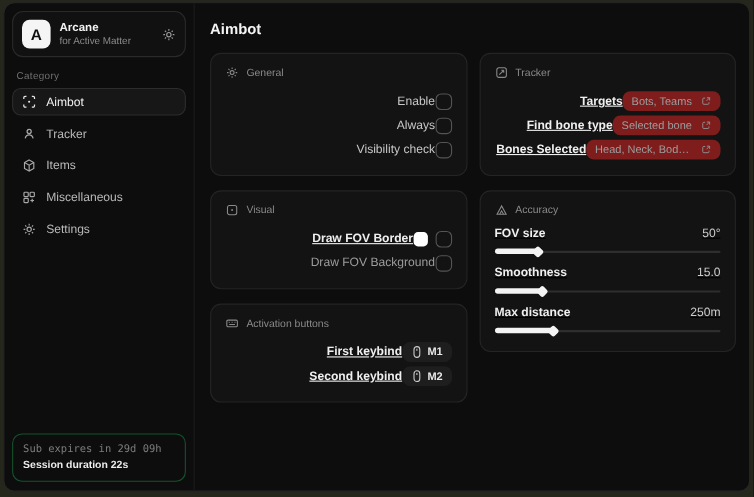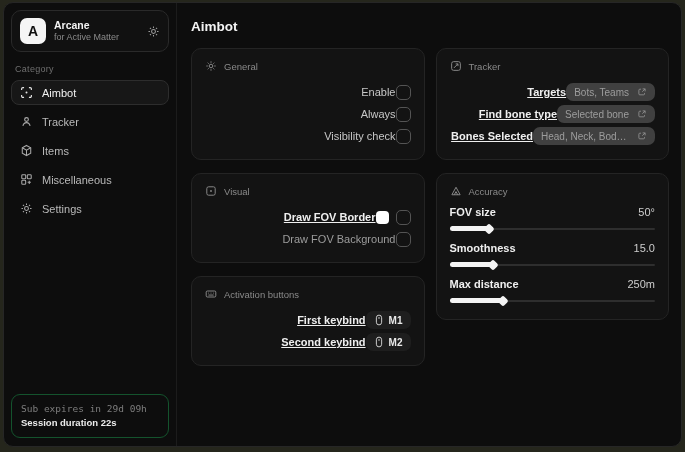--- a/index.html
+++ b/index.html
@@ -110,35 +110,36 @@
     display:flex; align-items:center; gap:5px;
     background:#1e1e1e; border-radius:7px;
     padding:3px 8px;
     color:#e9e9e9; font-size:10px; font-weight:bold;
     cursor:pointer;
   }
   .keybind-pill .mouse { display:flex; color:#cfcfcf; }
 
   .select-pill {
     display:flex; align-items:center; gap:8px;
-    background:#404040; border-radius:7px;
+    background:#7f1d1d; border-radius:7px;
     padding:3.5px 8px;
     color:#9d9d9d; font-size:10px;
     max-width:150px; cursor:pointer;
   }
   .select-pill .pill-value {
     white-space:nowrap; overflow:hidden; text-overflow:ellipsis;
   }
   .select-pill .expand { display:flex; color:#8f8f8f; flex:0 0 auto; }
 
   .slider-group { margin-bottom:9px; }
   .slider-group:last-child { margin-bottom:2px; }
   .slider-head {
     display:flex; justify-content:space-between; align-items:flex-start;
     margin-bottom:6px;
+    text-decoration:underline;
   }
   .slider-label { color:#efefef; font-size:11px; font-weight:bold; }
   .slider-value { color:#cdcdcd; font-size:11px; }
   .slider-track {
     position:relative; height:9px; cursor:pointer;
   }
   .slider-rail {
     position:absolute; left:0; right:0; top:3.5px; height:2px;
     background:#2e2e2e; border-radius:2px;
   }

